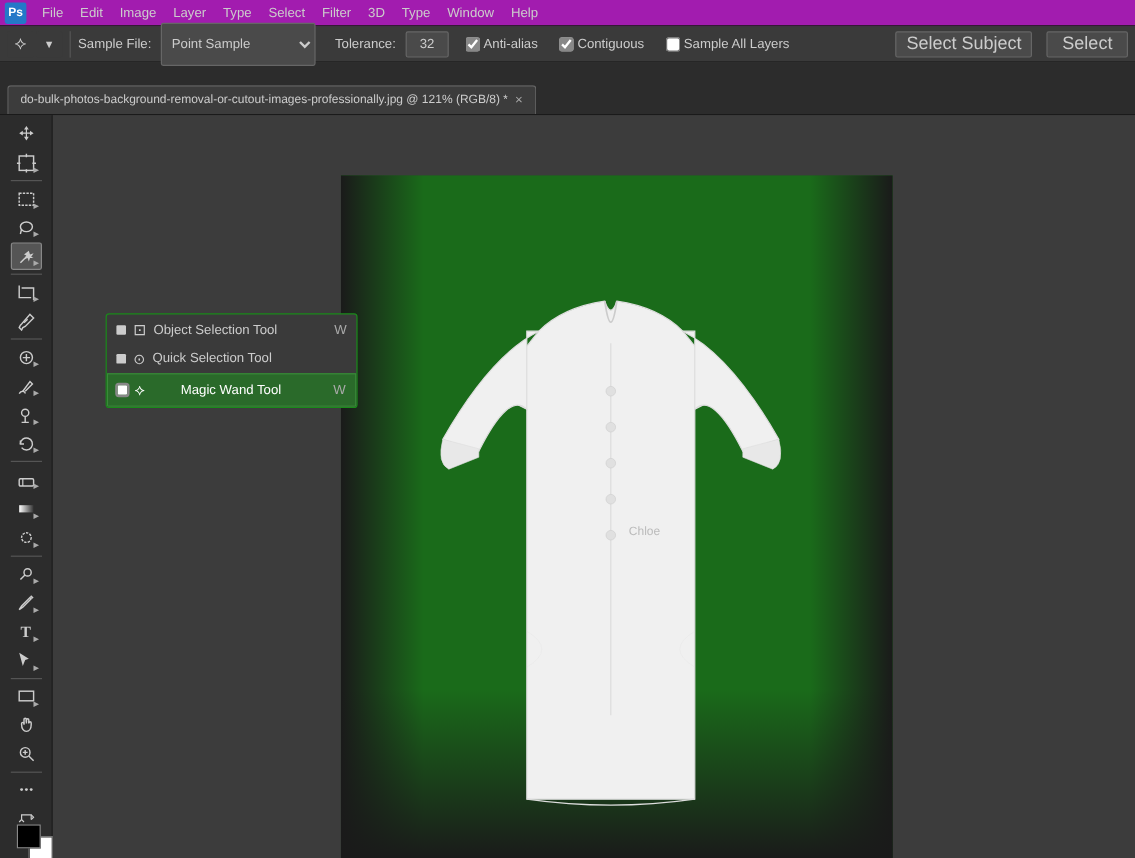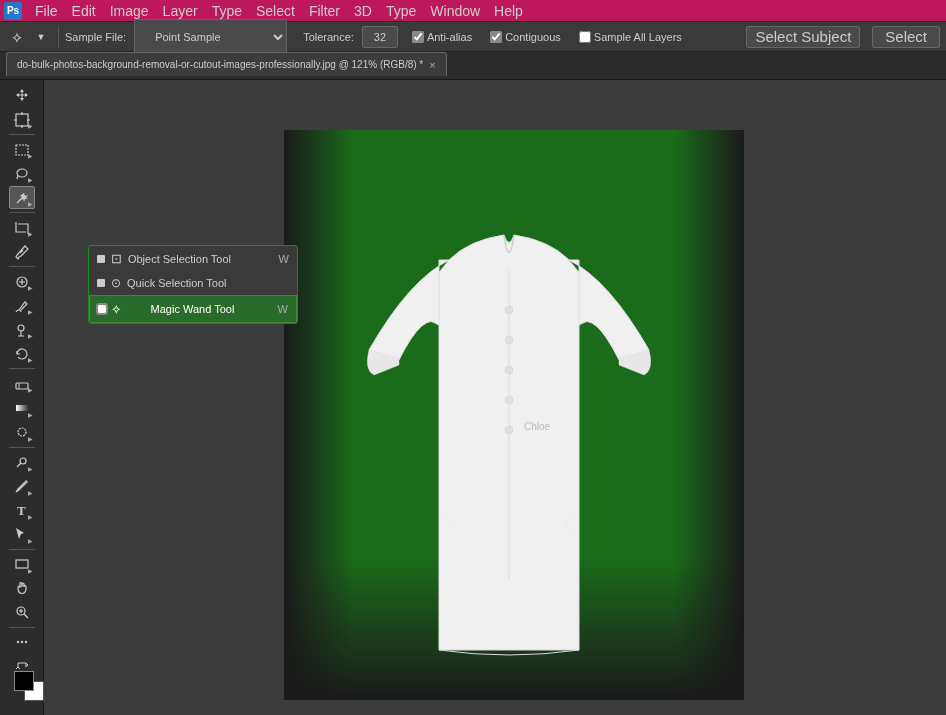--- a/index.html
+++ b/index.html
@@ -1,35 +1,35 @@
 <!DOCTYPE html>
 <html><head>
   <meta charset="utf-8">
   <style>
     * { margin: 0; padding: 0; box-sizing: border-box; }
     body { width: 946px; height: 715px; background: #3c3c3c; font-family: Arial, sans-serif; font-size: 11px; color: #ccc; overflow: hidden; user-select: none; }
 
     
     #menu-bar {
       height: 22px;
-      background: #be185d;
+      background: #a21caf;
       display: flex;
       align-items: center;
       padding: 0 4px;
       border-bottom: 1px solid #1a1a1a;
     }
     #menu-bar .app-icon {
       width: 18px; height: 18px; margin-right: 6px;
       background: #2478c8;
       display: flex; align-items: center; justify-content: center;
       font-size: 10px; color: white; font-weight: bold; border-radius: 2px;
     }
     #menu-bar .menu-item {
       padding: 2px 7px;
-      font-size: 14px;
+      font-size: 11px;
       color: #ccc;
       cursor: pointer;
     }
 
     
     #toolbar {
       height: 30px;
       background: #3a3a3a;
       border-bottom: 1px solid #222;
       display: flex;
@@ -52,21 +52,21 @@
     }
 
     .tb-label { font-size: 11px; color: #ccc; margin-right: 4px; white-space: nowrap; }
 
     .tb-select {
       height: 36px;
       background: #4a4a4a;
       border: 1px solid #666;
       color: #ccc;
       font-size: 11px;
-      padding: 0 16px;
+      padding: 0 4px;
       border-radius: 2px;
       cursor: pointer;
       min-width: 100px;
     }
     .tb-input {
       width: 36px; height: 22px;
       background: #4a4a4a;
       border: 1px solid #666;
       color: #ccc;
       font-size: 11px;
@@ -88,23 +88,24 @@
       color: #ccc;
       font-size: 15px;
       padding: 0 8px;
       border-radius: 2px;
       cursor: pointer;
       white-space: nowrap;
     }
 
     
     #tab-bar {
-      height: 28px;
+      height: 44px;
       background: #2c2c2c;
       display: flex;
+      align-items: flex-end;
       padding: 0 6px;
       border-bottom: 1px solid #1a1a1a;
     }
     .tab {
       height: 24px;
       background: #3a3a3a;
       border: 1px solid #555;
       border-bottom: none;
       padding: 0 10px;
       display: flex; align-items: center; gap: 6px;

